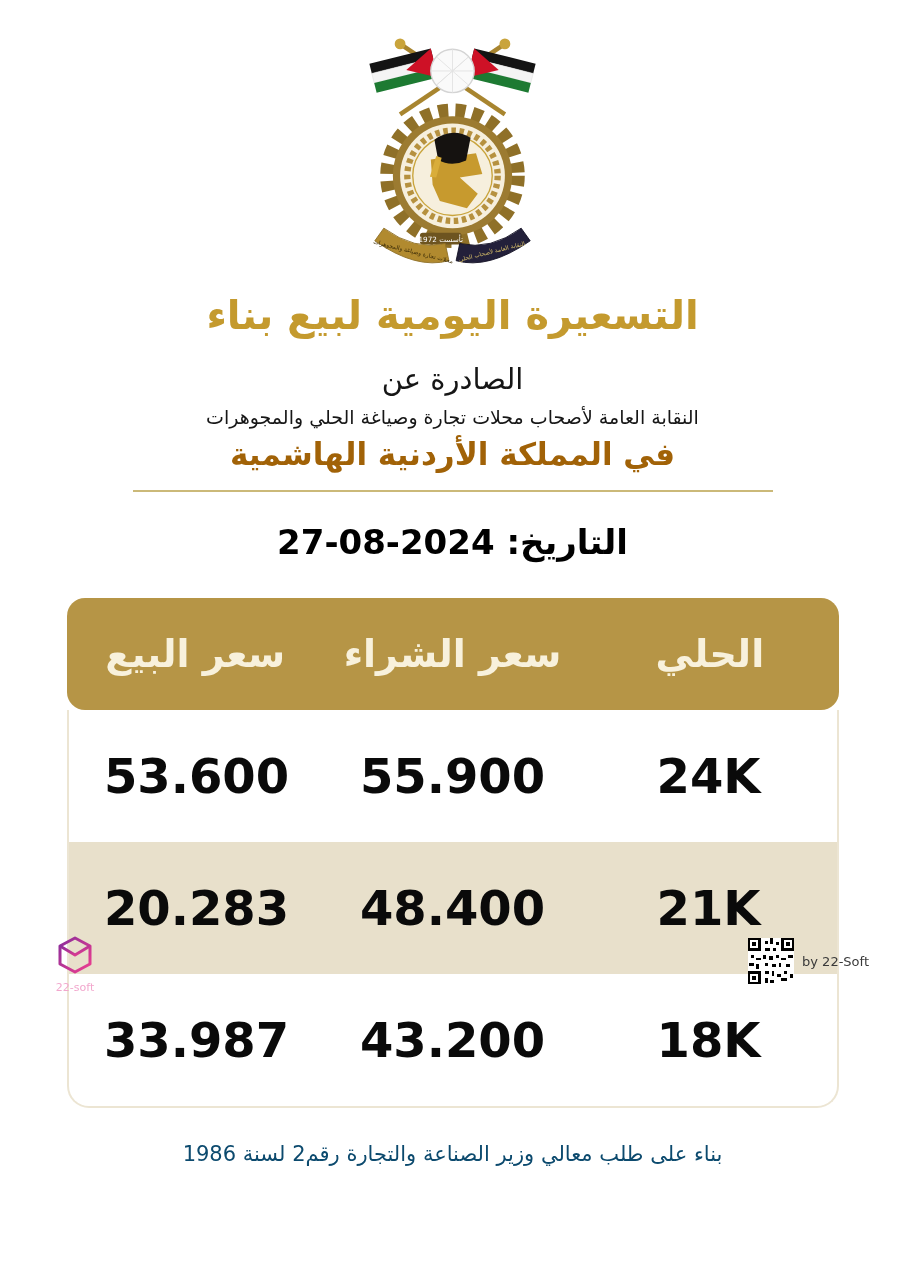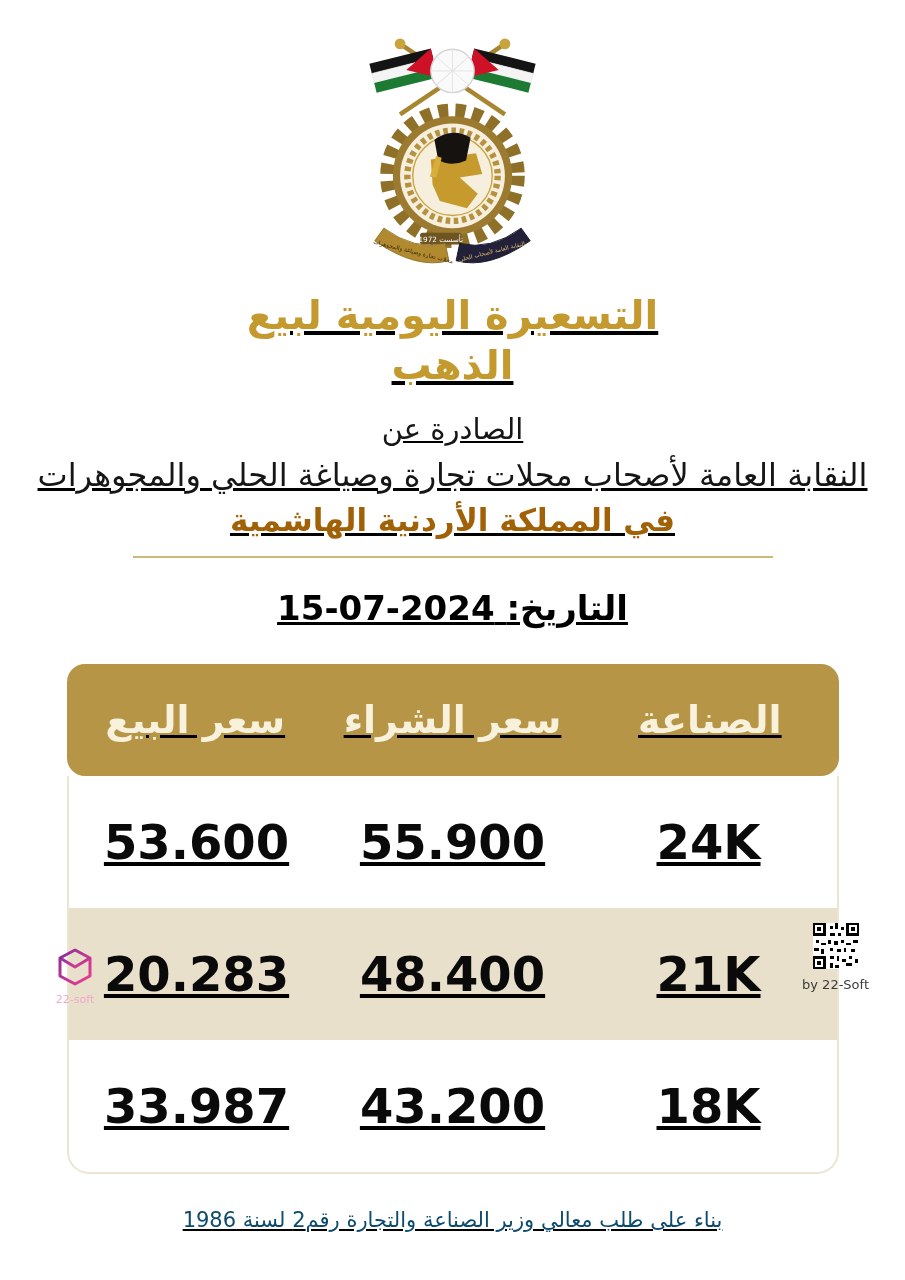--- a/index.html
+++ b/index.html
@@ -2,30 +2,30 @@
 <html lang="ar"><head>
 <meta charset="utf-8">
 <style>
   * { margin:0; padding:0; box-sizing:border-box; }
   html,body { width:905px; }
   body {
     height:1280px; background:#ffffff;
     font-family:"DejaVu Sans", sans-serif;
     position:relative; overflow:hidden;
   }
-  .page { width:905px; height:1042px; direction:rtl; text-align:center; position:relative;text-decoration:underline; }
+  .page { width:905px; height:1042px; direction:rtl; text-align:center; position:relative; }
 
   .logo-wrap { padding-top:24px; display:flex; justify-content:center; }
 
   .title {
     color:#c49a2e; font-size:40px; font-weight:bold;
     width:500px; margin:4px auto 0; line-height:1.25;
   }
   .issued   { font-size:29px; color:#161616; margin-top:22px; }
-  .org      { font-size:32px; color:#161616; margin-top:10px; white-space:nowrap; }
+  .org      { font-size:19px; color:#161616; margin-top:10px; white-space:nowrap; }
   .kingdom  { font-size:31px; color:#a16207; font-weight:bold; margin-top:8px; }
   .divider  { width:640px; height:2px; background:#cbb979; margin:18px auto 0; }
 
   .date-line { font-size:34px; font-weight:bold; color:#000; margin-top:30px; }
   .date-line .num { direction:ltr; unicode-bidi:embed; }
 
   .price-table { width:772px; margin:36px auto 0; }
   .thead {
     background:#b69546; border-radius:18px; height:112px;
     display:grid; grid-template-columns:1fr 1fr 1fr; align-items:center;
@@ -39,28 +39,28 @@
     height:132px; display:grid; grid-template-columns:1fr 1fr 1fr;
     align-items:center; font-size:48px; font-weight:bold; color:#0a0a0a;
   }
   .trow.alt { background:#e8e0cb; }
   .cell { text-align:center; }
   .cell.num { direction:ltr; unicode-bidi:embed; }
 
   .footnote { font-size:21px; color:#0c4a6e; margin-top:34px; }
 
   .brand-left {
-    position:absolute; left:40px; bottom:36px; width:70px;
+    position:absolute; left:40px; bottom:48px; width:70px;
     text-align:center; direction:ltr;
   }
   .brand-left .brand-label { font-size:11px; color:#f2a7cd; margin-top:2px; }
 
   .credit-right {
-    position:absolute; right:36px; bottom:50px;
-    display:flex; align-items:center; gap:8px; direction:ltr;flex-direction:column;
+    position:absolute; right:36px; bottom:58px;
+    display:flex; align-items:center; gap:8px; direction:ltr;
   }
   .credit-right .credit-label { font-size:13px; color:#3a3a3a; }
 </style>
 </head>
 <body>
 
 <div class="page">
 
   <div class="logo-wrap">
     <svg width="235" height="262" viewBox="0 0 240 290">
@@ -107,36 +107,36 @@
       <text x="76" y="254" font-size="6.5" fill="#3c2d08" text-anchor="middle" transform="rotate(14 76 254)">محلات تجارة وصياغة والمجوهرات</text>
       <text x="164" y="254" font-size="6.5" fill="#d9c06a" text-anchor="middle" transform="rotate(-14 164 254)">النقابة العامة لأصحاب الحلي</text>
 
       <g>
         <circle cx="120" cy="52" r="24" fill="#fafafa" stroke="#d4d4d4" stroke-width="1.5"></circle>
         <path d="M120 28 L120 76 M96 52 L144 52 M103 37 L137 67 M137 37 L103 67 M103 67 L137 37" stroke="#e2e2e2" stroke-width="1" fill="none"></path>
       </g>
     </svg>
   </div>
 
-  <h1 class="title">التسعيرة اليومية لبيع الذهب</h1>
+  <h1 class="title">التسعيرة اليومية لبيع بناء</h1>
 
   <div class="issued">الصادرة عن</div>
   <div class="org">النقابة العامة لأصحاب محلات تجارة وصياغة الحلي  والمجوهرات</div>
   <div class="kingdom">في المملكة الأردنية الهاشمية</div>
 
   <div class="divider"></div>
 
   <div class="date-line">
     <span>التاريخ:</span>
-    <span class="num">15-07-2024</span>
+    <span class="num">27-08-2024</span>
   </div>
 
   <div class="price-table">
     <div class="thead">
-      <div class="cell">الصناعة</div>
+      <div class="cell">الحلي</div>
       <div class="cell">سعر الشراء</div>
       <div class="cell">سعر البيع</div>
     </div>
     <div class="tbody">
       <div class="trow">
         <div class="cell">24K</div>
         <div class="cell num">55.900</div>
         <div class="cell num">53.600</div>
       </div>
       <div class="trow alt">

